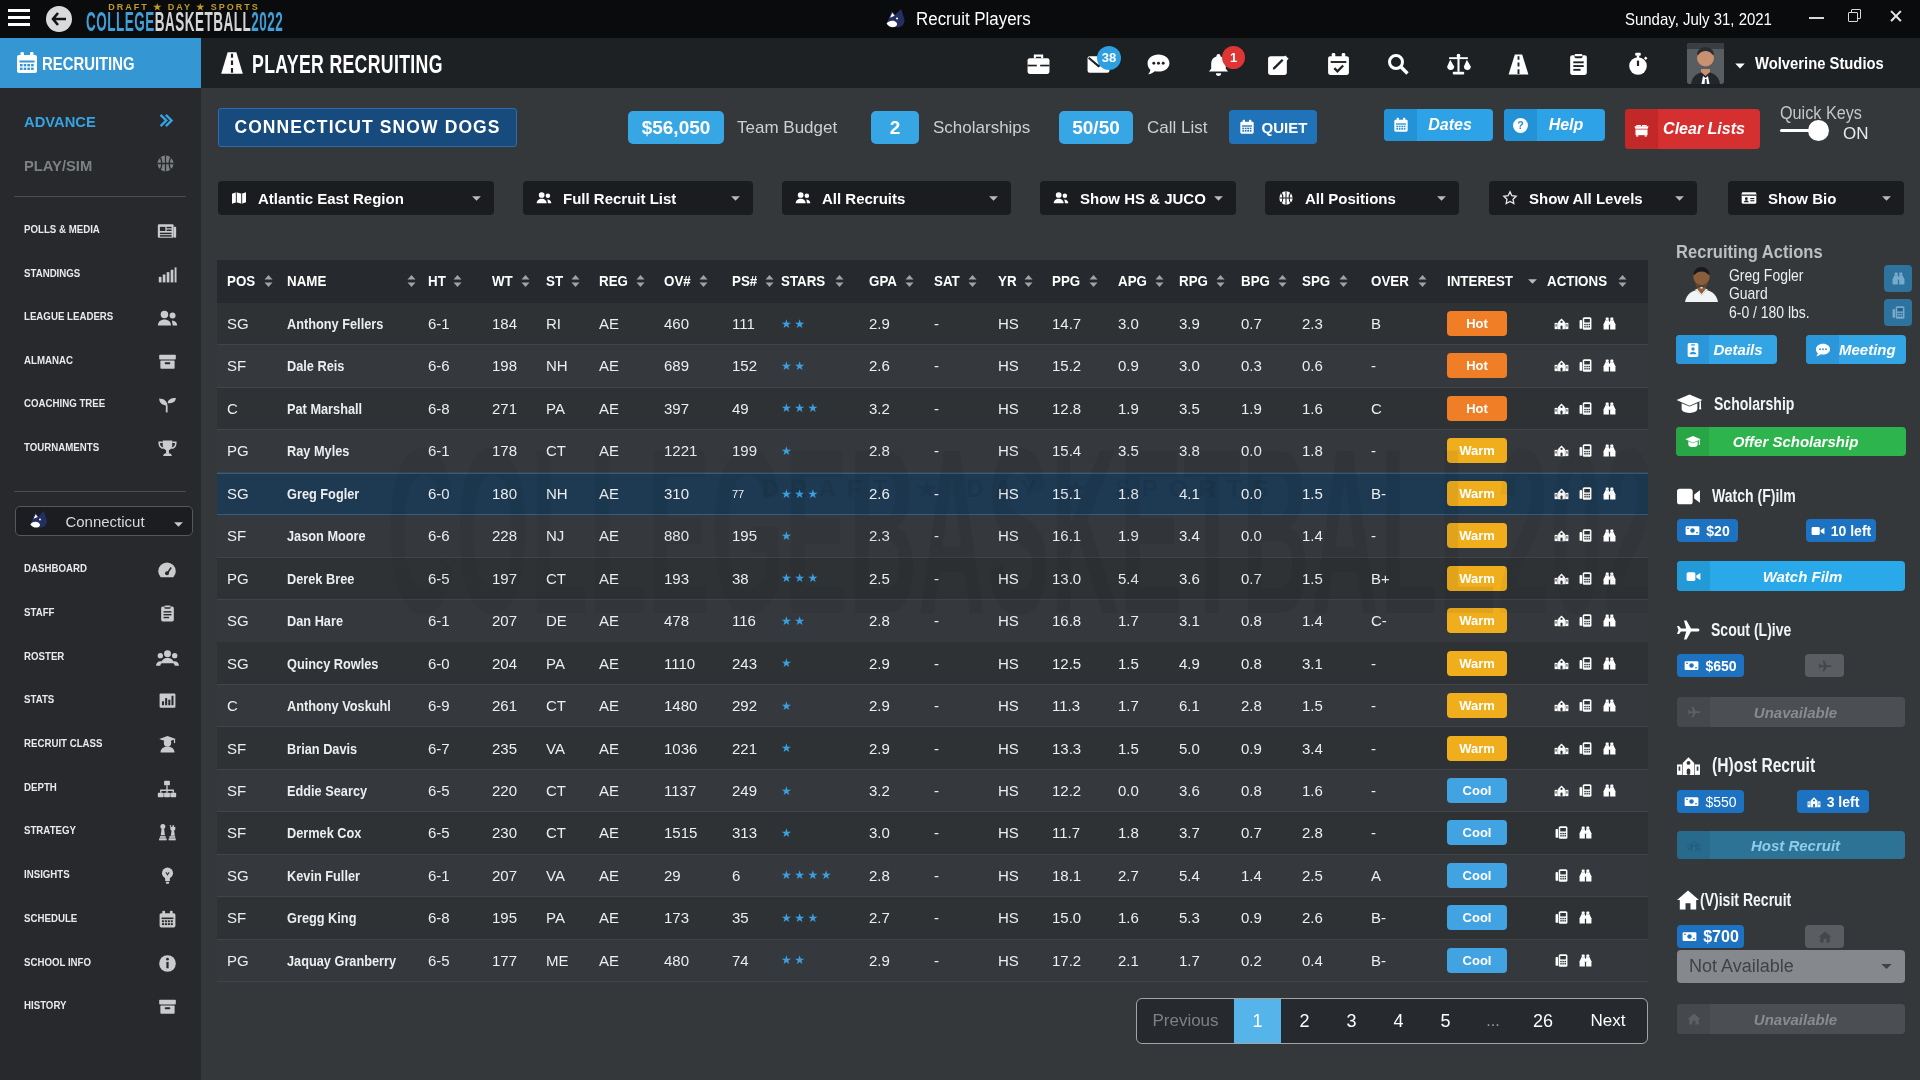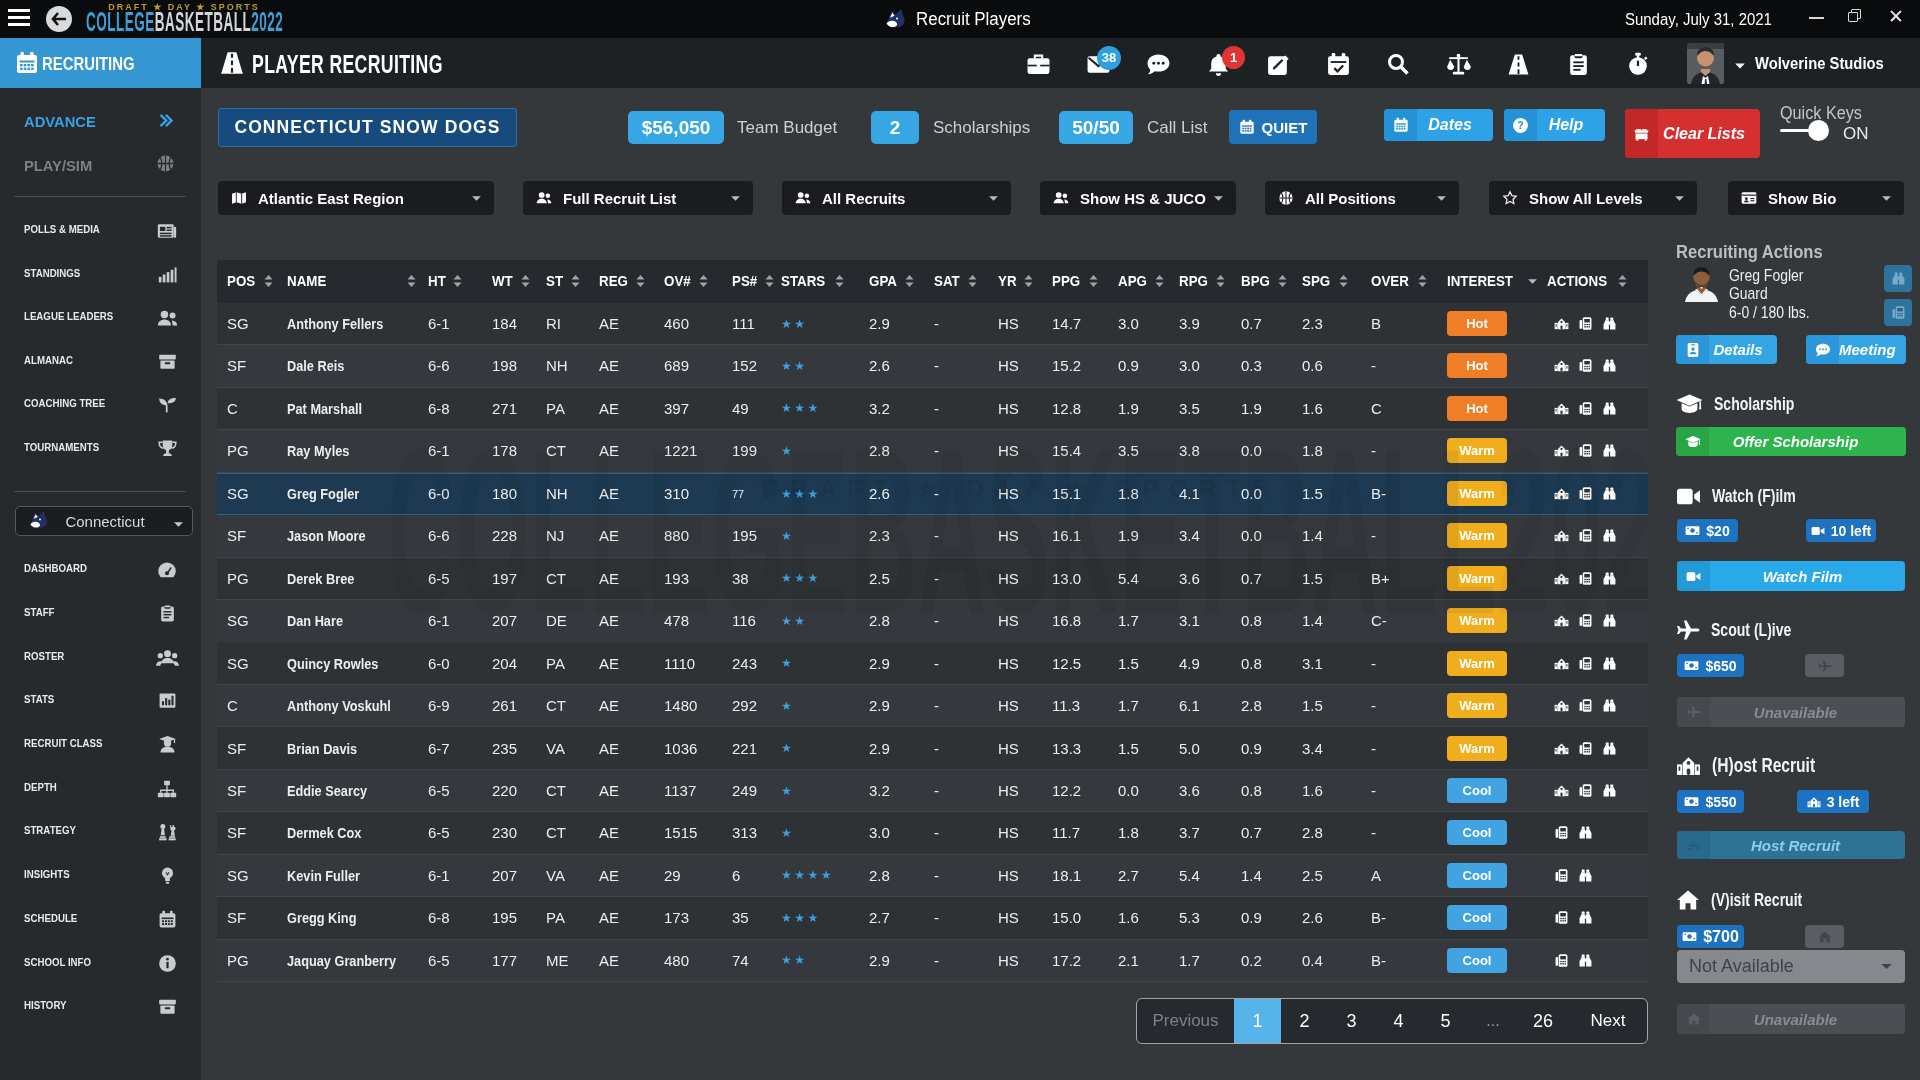--- a/index.html
+++ b/index.html
@@ -351,21 +351,21 @@
   </div>
 <div class="btn2" style="left:1504px;top:109px;width:101px;height:32px;background:#2ea2e6">
     <div class="iseg" style="width:33px;background:#2492d6">
       <svg width="17" height="17" viewBox="0 0 24 24">
         <circle cx="12" cy="12" r="10.5" fill="#fff"></circle>
         <text x="12" y="17.5" text-anchor="middle" font-family="Liberation Sans" font-size="15" font-weight="bold" fill="#2492d6">?</text>
       </svg>
     </div>
     <div class="blab" style="font-size:16px;color:#fff;padding-right:10px">Help</div>
   </div>
-<div class="btn2" style="left:1625px;top:109px;width:135px;height:49px;background:#d62f2f">
+<div class="btn2" style="left:1625px;top:109px;width:135px;height:40px;background:#d62f2f">
     <div class="iseg" style="width:33px;background:#c22828">
       <svg width="17" height="17" viewBox="0 0 24 24">
         <path d="M2 7.5h20l-1.2 3.5H3.2z" fill="#fff"></path>
         <rect x="3.5" y="12" width="17" height="8" fill="#fff"></rect>
         <path d="M5 5.5h6l.5 2h-7z" fill="#fff"></path>
         <path d="M13 5.5h6l.5 2h-7z" fill="#fff"></path>
         <rect x="4.5" y="20" width="3" height="2" fill="#fff"></rect>
         <rect x="16.5" y="20" width="3" height="2" fill="#fff"></rect>
       </svg>
     </div>
@@ -1769,21 +1769,21 @@
   </div>
 <div class="abs flex" style="left:1677px;top:790px;width:67px;height:23px;background:#1d73c2;border-radius:4px;justify-content:center;gap:6px">
     <span style="display:flex">
       <svg width="15" height="15" viewBox="0 0 24 24">
         <rect x="1" y="5" width="22" height="14" rx="2" fill="#fff"></rect>
         <circle cx="12" cy="12" r="3.6" fill="#1d73c2"></circle>
         <rect x="3.5" y="7.5" width="2.6" height="2" fill="#1d73c2"></rect>
         <rect x="17.9" y="14.5" width="2.6" height="2" fill="#1d73c2"></rect>
       </svg>
     </span>
-    <span style="color:#fff;font-size:14px;font-weight:bold">$550</span>
+    <span style="color:#fff;font-size:14px;font-weight:normal">$550</span>
   </div>
 <div class="abs flex" style="left:1797px;top:790px;width:72px;height:23px;background:#1d73c2;border-radius:4px;justify-content:center;gap:6px">
     <span style="display:flex">
       <svg width="14" height="14" viewBox="0 0 24 24">
         <rect x="1" y="11" width="5" height="10" fill="#fff"></rect>
         <rect x="18" y="11" width="5" height="10" fill="#fff"></rect>
         <path d="M6.5 21V9.5L12 4l5.5 5.5V21z" fill="#fff"></path>
         <circle cx="12" cy="9.5" r="1.8" fill="#1d73c2"></circle>
         <rect x="10.3" y="15" width="3.4" height="6" rx="1.6" fill="#1d73c2"></rect>
         <rect x="2.5" y="13" width="1.6" height="4" fill="#1d73c2"></rect>
@@ -1799,21 +1799,21 @@
         <rect x="18" y="11" width="5" height="10" fill="#245f7e"></rect>
         <path d="M6.5 21V9.5L12 4l5.5 5.5V21z" fill="#245f7e"></path>
         <circle cx="12" cy="9.5" r="1.8" fill="#2d7396"></circle>
         <rect x="10.3" y="15" width="3.4" height="6" rx="1.6" fill="#2d7396"></rect>
         <rect x="2.5" y="13" width="1.6" height="4" fill="#2d7396"></rect>
         <rect x="19.9" y="13" width="1.6" height="4" fill="#2d7396"></rect>
       </svg>
     </div>
     <div class="blab" style="font-size:15px;color:#8ecdea;padding-right:24px">Host Recruit</div>
   </div>
-<div class="abs flex" style="left:1676px;top:888px;gap:11px">
+<div class="abs flex" style="left:1676px;top:888px;">
     <span style="display:flex">
       <svg width="24" height="24" viewBox="0 0 24 24">
         <path d="M12 2.5L23 12h-2.8v9.5h-5.7v-6.3h-5v6.3H3.8V12H1z" fill="#fff"></path>
       </svg>
     </span>
     <span style="color:#f2f3f4;font-size:18px;font-weight:bold;white-space:nowrap"><span class="cond" style="transform:scaleX(.78)">(V)isit Recruit</span></span>
   </div>
 <div class="abs flex" style="left:1677px;top:925px;width:67px;height:23px;background:#1d73c2;border-radius:4px;justify-content:center;gap:6px">
     <span style="display:flex">
       <svg width="15" height="15" viewBox="0 0 24 24">

